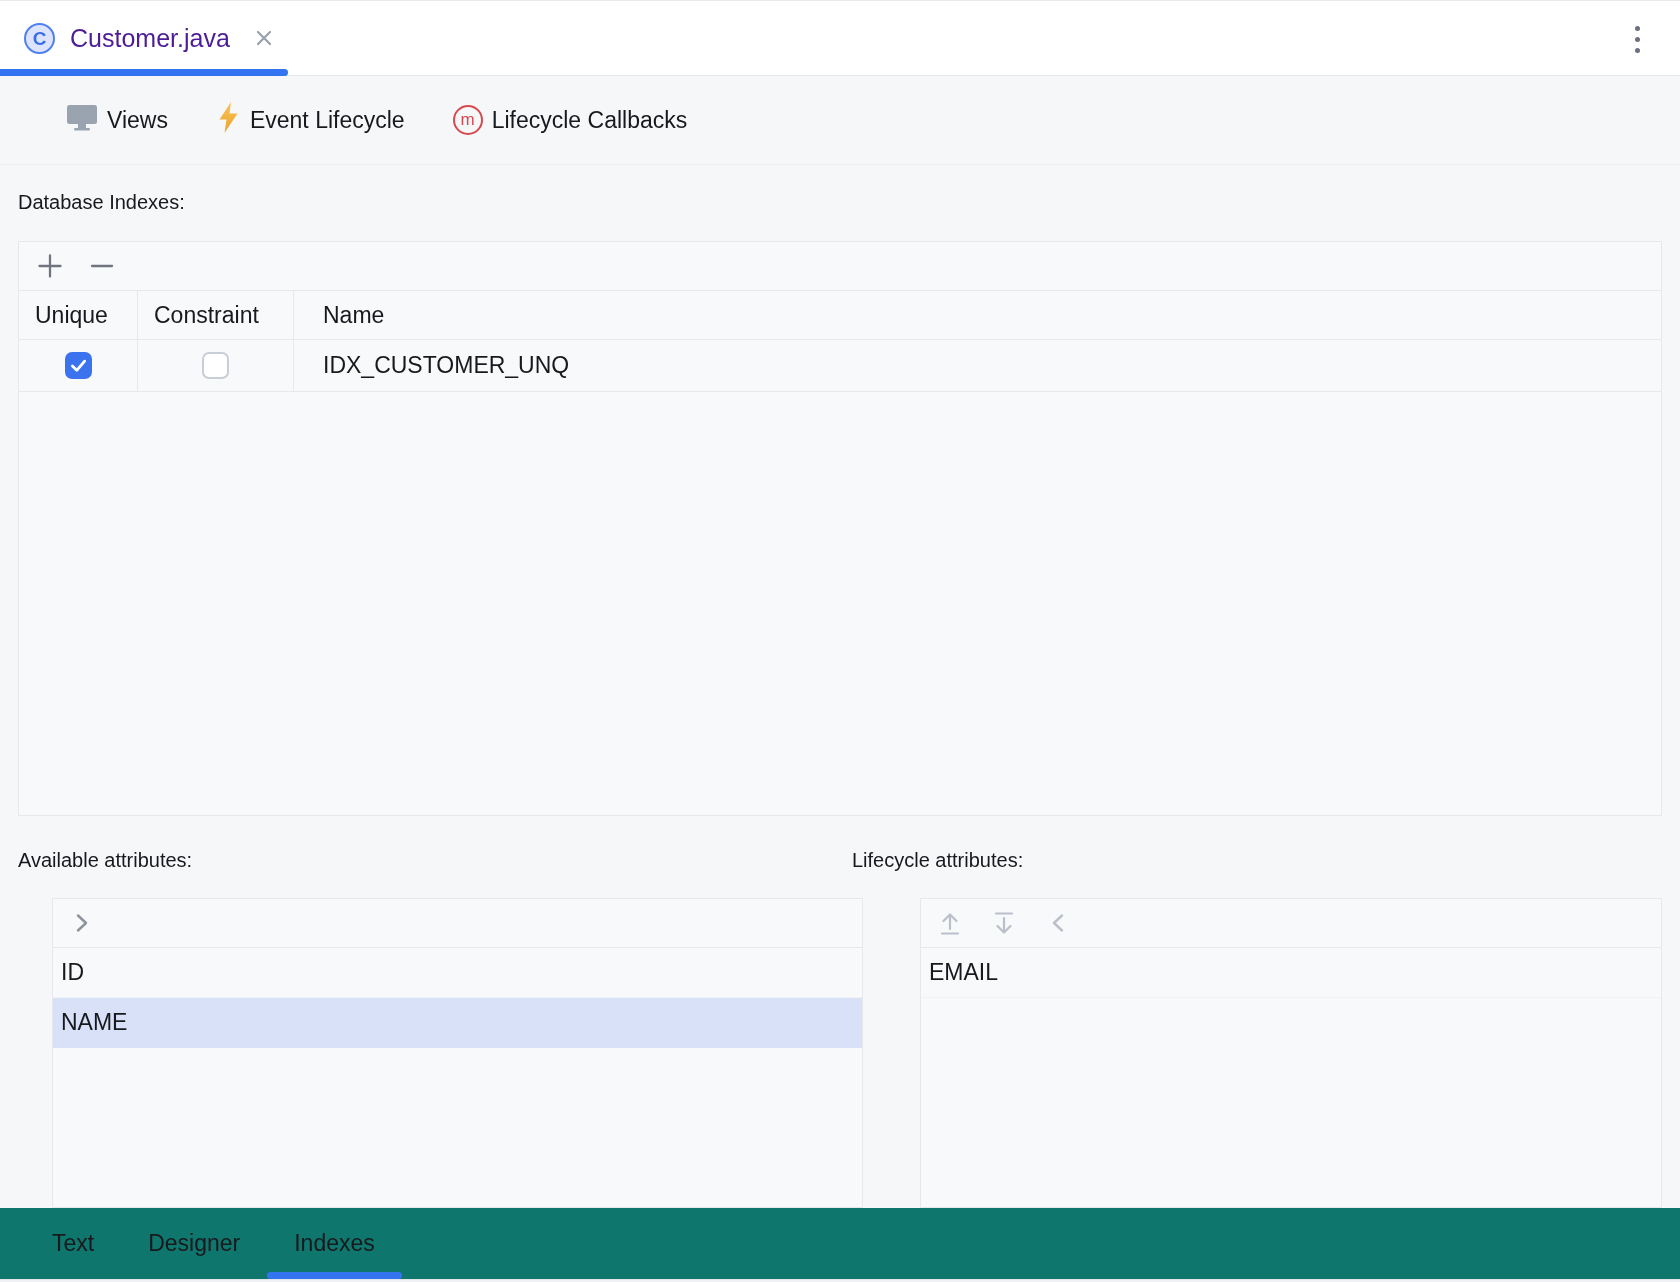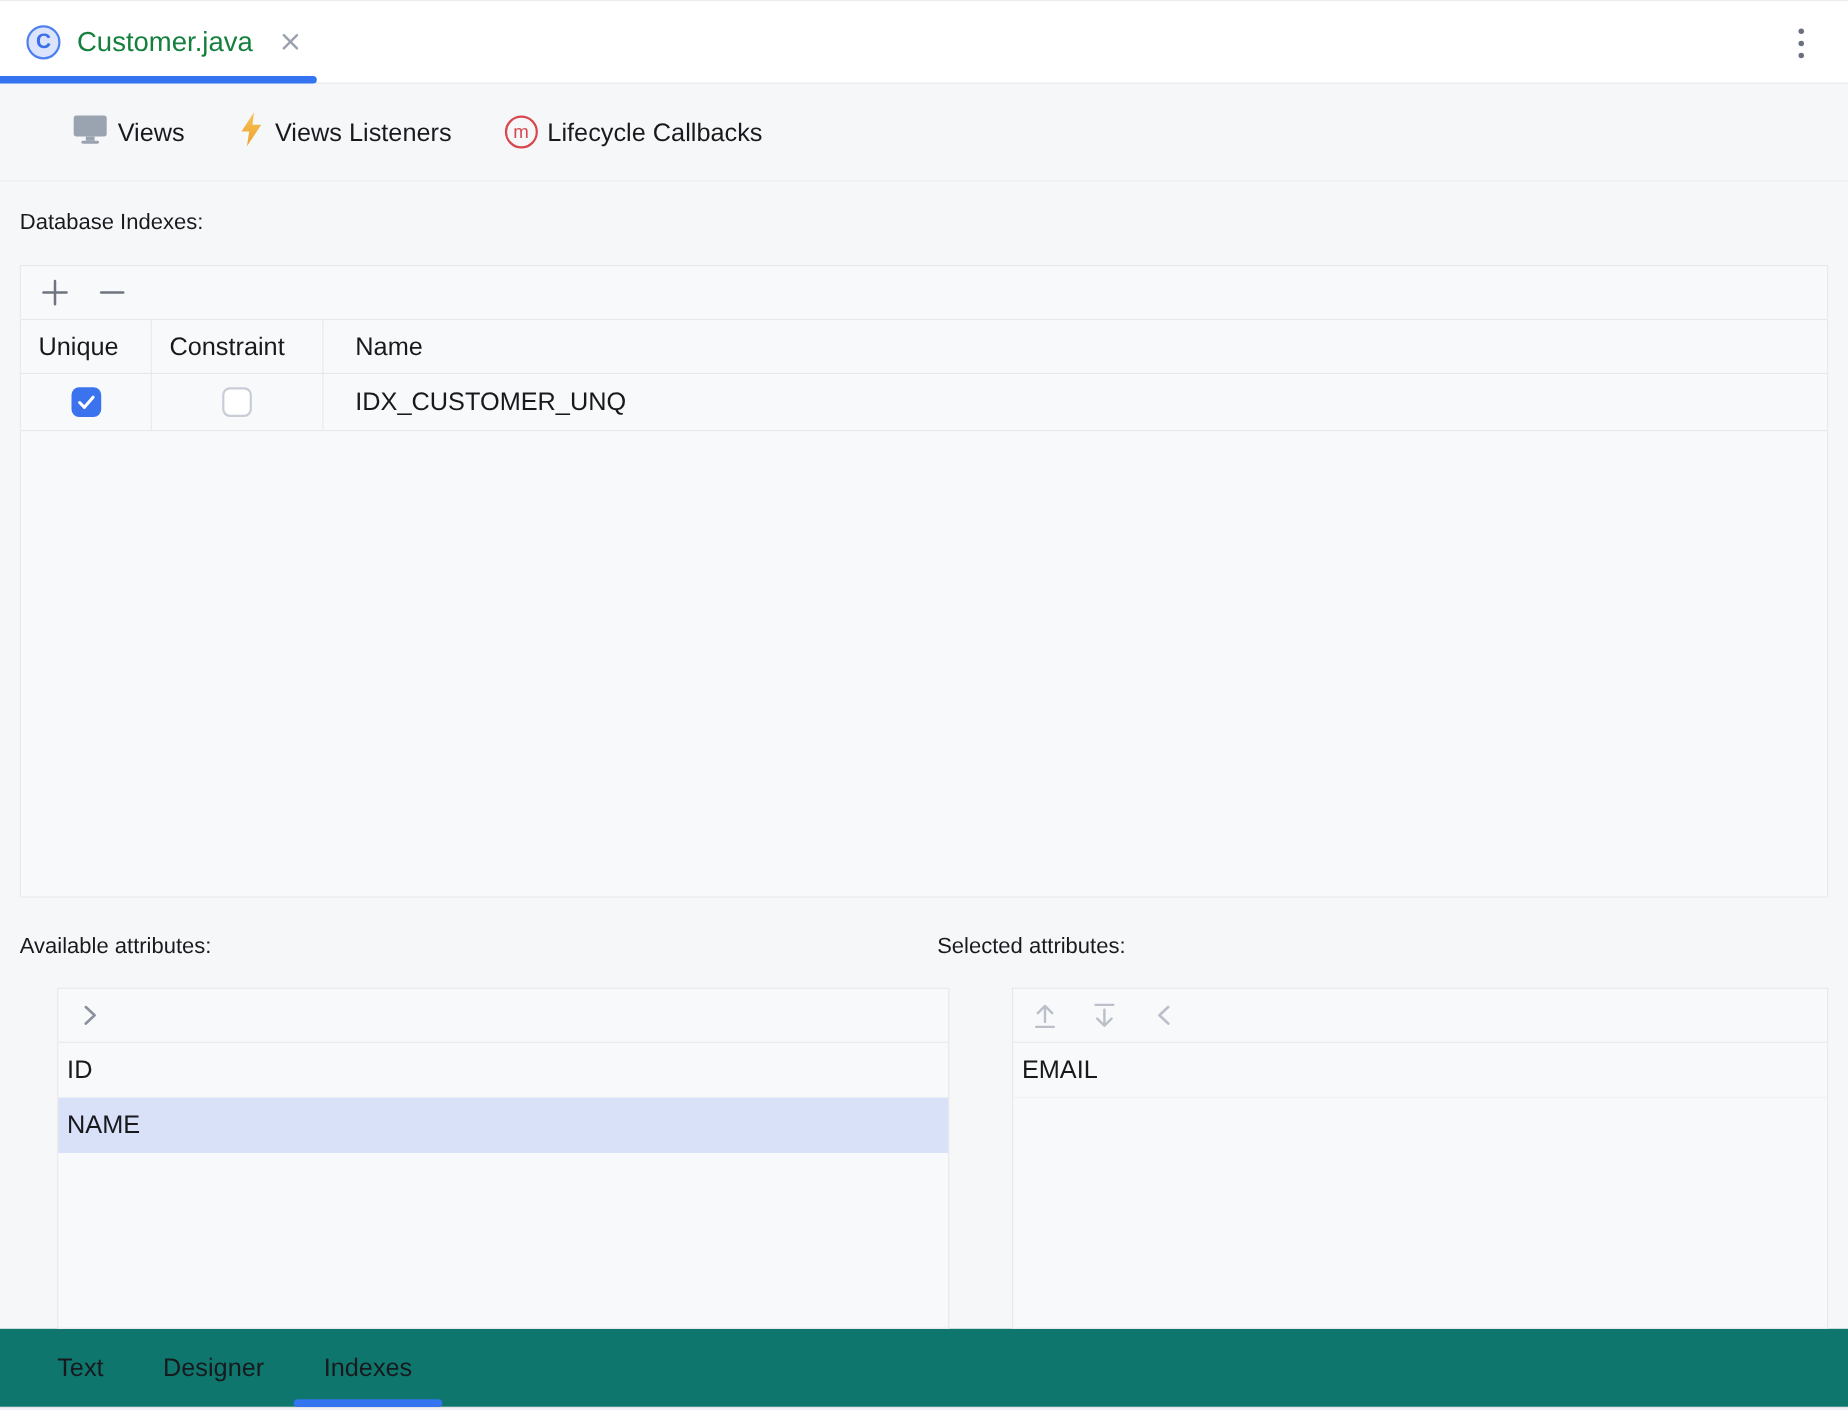--- a/index.html
+++ b/index.html
@@ -13,21 +13,21 @@
 
   
   .tabbar { height:75px; background:#ffffff; border-bottom:1px solid #e5e7ea; position:relative; display:flex; align-items:center; }
   .tab { display:flex; align-items:center; gap:15px; height:100%; padding:0 10px 0 24px; position:relative; cursor:default; }
   .class-badge {
     width:31px; height:31px; border-radius:50%;
     background:#dbe4fc; border:2px solid #4e80ef; color:#3a6fe8;
     display:flex; align-items:center; justify-content:center;
     font-size:19px; font-weight:bold; line-height:1;
   }
-  .tab-title { font-size:25px; color:#15803d; }
+  .tab-title { font-size:25px; color:#4c1d95; }
   .tab-close { margin-left:8px; display:flex; align-items:center; }
   .tab-underline { position:absolute; left:0; bottom:-1px; width:288px; height:7px; background:#3574f0; border-radius:0 4px 4px 0; z-index:2; }
   .kebab { position:absolute; right:30px; top:22px; width:26px; height:32px; display:flex; flex-direction:column; align-items:center; justify-content:center; gap:6px; cursor:pointer; }
   .kebab i { width:5px; height:5px; border-radius:50%; background:#6b7080; }
 
   
   .toolbar { height:89px; background:#f6f7f9; border-bottom:1px solid #eceef1; display:flex; align-items:center; padding-left:66px; gap:48px; }
   .tool-item { display:flex; align-items:center; gap:9px; font-size:23px; color:#17191d; cursor:pointer; }
   .m-badge { width:30px; height:30px; border-radius:50%; border:2.2px solid #d8494f; color:#d8494f; display:flex; align-items:center; justify-content:center; font-size:17px; line-height:1; padding-bottom:2px; }
 
@@ -106,21 +106,21 @@
       <svg width="25" height="33" viewBox="0 0 25 33">
         <defs>
           <linearGradient id="boltg" x1="0" y1="0" x2="0" y2="1">
             <stop offset="0" stop-color="#f7c355"></stop>
               <stop offset="1" stop-color="#eda231"></stop>
           </linearGradient>
         </defs>
         <path d="M15 1 L3.5 18.5 H10.5 L8.5 32 L21.5 12.5 H13.5 Z" fill="url(#boltg)"></path>
       </svg>
     </span>
-    <span>Views Listeners</span>
+    <span>Event Lifecycle</span>
   </div>
   <div class="tool-item">
     <span class="m-badge">m</span>
     <span>Lifecycle Callbacks</span>
   </div>
 </div>
 
 <div class="content">
 
   <div class="section-label">Database Indexes:</div>
@@ -157,21 +157,21 @@
         <span class="checkbox off"></span>
       </div>
       <div class="td name-col">IDX_CUSTOMER_UNQ</div>
     </div>
 
     <div class="table-filler"></div>
   </div>
 
   <div class="attr-labels">
     <div class="attr-label left">Available attributes:</div>
-    <div class="attr-label">Selected attributes:</div>
+    <div class="attr-label">Lifecycle attributes:</div>
   </div>
 
   <div class="attrs-row">
 
     <div class="panel left">
       <div class="panel-toolbar">
         <span class="icon-btn">
           <svg width="18" height="24" viewBox="0 0 18 24">
             <path d="M5 4.5 L13 12 L5 19.5" fill="none" stroke="#8b919d" stroke-width="2.4" stroke-linecap="round" stroke-linejoin="round"></path>
           </svg>

